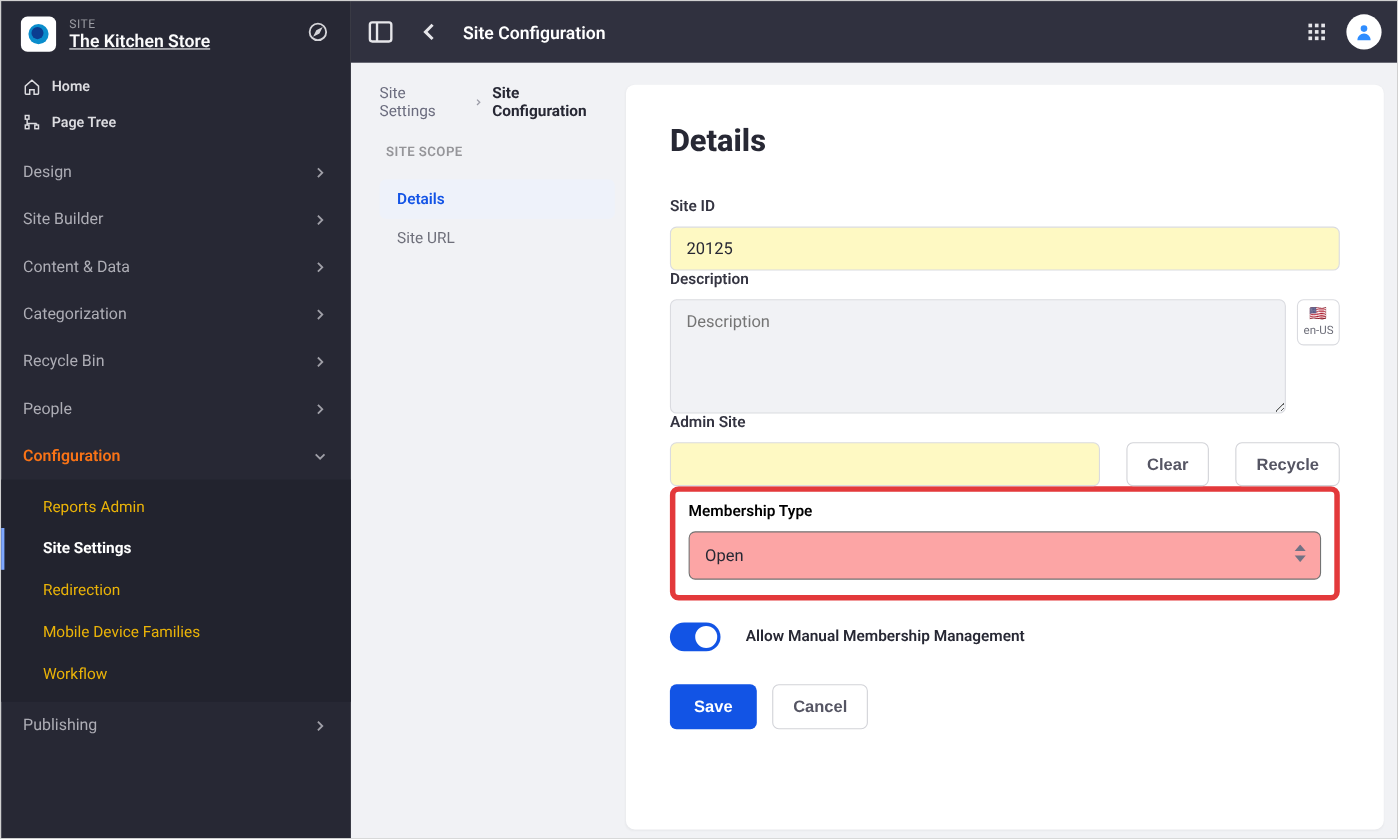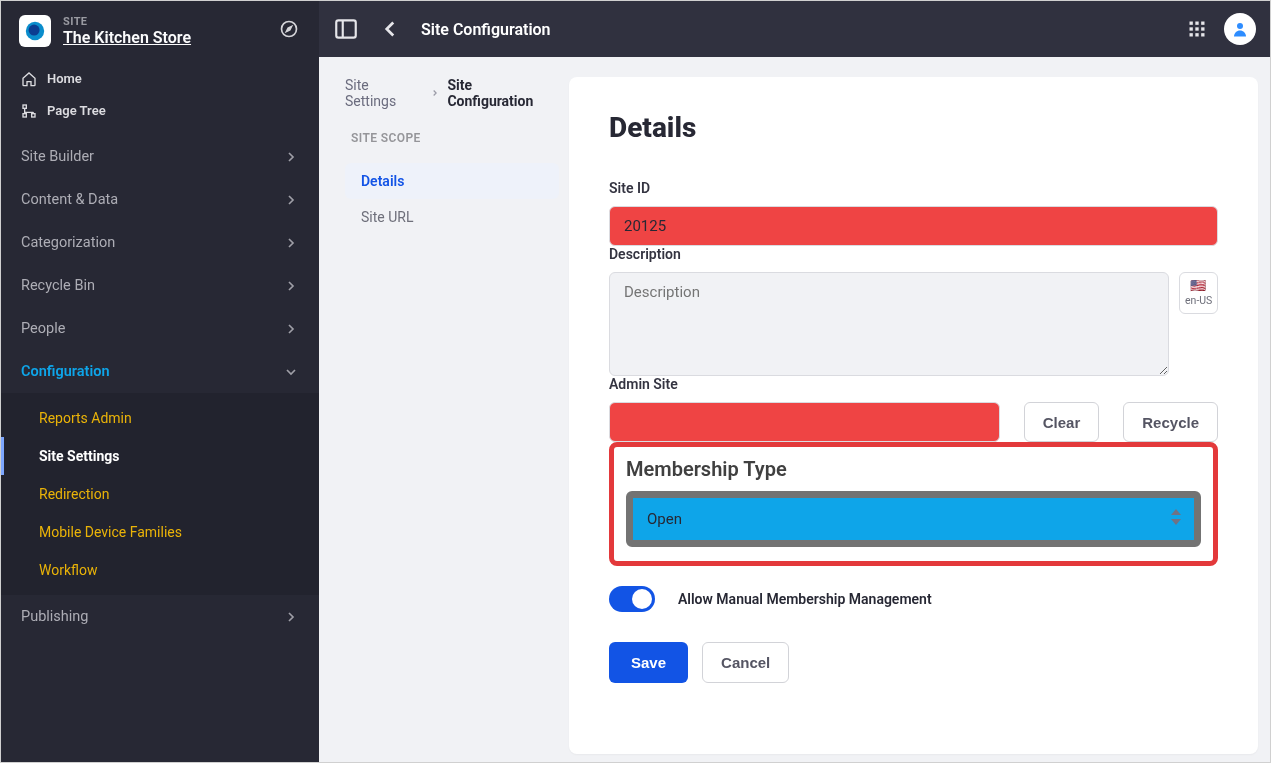--- a/index.html
+++ b/index.html
@@ -37,21 +37,21 @@
     align-items: center;
     justify-content: center;
     margin-right: 12px;
     flex-shrink: 0;
   }
   .sidebar-logo svg { width: 22px; height: 22px; }
   .sidebar-header-text .label {
     font-size: 11px;
     letter-spacing: 0.4px;
     color: #9a9ba2;
-    font-weight: 700;
+    font-weight: 400;
   }
   .sidebar-header-text .name {
     font-size: 16px;
     font-weight: 600;
     color: #fbfbfc;
     text-decoration: underline;
   }
   .compass-btn {
     position: absolute;
     right: 20px;
@@ -62,39 +62,40 @@
     cursor: pointer;
     display: flex;
     align-items: center;
     justify-content: center;
   }
   .nav-top {
     padding: 4px 0 8px 0;
   }
   .nav-top-item {
     display: flex;
+    align-items: center;
     gap: 10px;
     padding: 8px 20px;
     font-size: 13px;
     font-weight: 600;
     color: #dcdce0;
     cursor: pointer;
   }
   .nav-top-item svg { width: 16px; height: 16px; }
   .nav-list { font-size: 14.5px; }
   .nav-item {
     display: flex;
     align-items: center;
     justify-content: space-between;
     padding: 13px 20px;
     cursor: pointer;
     color: #adadb5;
   }
   .nav-item.expanded {
-    color: #0ea5e9;
+    color: #f97316;
     font-weight: 600;
   }
   .nav-chevron { width: 16px; height: 16px; color: #9f9fa7; }
   .nav-sub {
     background: #22232e;
     padding: 6px 0;
   }
   .nav-sub-item {
     padding: 11px 20px 11px 38px;
     font-size: 14px;
@@ -203,21 +204,21 @@
     color: #343441;
     margin-bottom: 10px;
   }
   .text-input, .textarea, .select {
     width: 100%;
     border: 1px solid #dadbe0;
     border-radius: 6px;
     padding: 10px 14px;
     font-size: 15px;
     color: #272834;
-    background: #ef4444;
+    background: #fef9c3;
     font-family: inherit;
   }
   .textarea {
     background: #f1f2f5;
     height: 104px;
     resize: vertical;
     color: #6e6f7a;
   }
   .desc-row { display: flex; gap: 10px; align-items: flex-start; }
   .lang-pill {
@@ -256,22 +257,22 @@
     cursor: pointer;
   }
   .highlight-box {
     border: 5px solid #e3393b;
     border-radius: 8px;
     padding: 10px 12px 14px 12px;
     margin-bottom: 20px;
   }
   .select-wrap {
     position: relative;
-    background: #0ea5e9;
-    border: 7px solid #737373;
+    background: #fca5a5;
+    border: 1px solid #737373;
     border-radius: 6px;
   }
   .select-wrap .select {
     background: transparent;
     border: none;
     appearance: none;
     padding: 12px 14px;
   }
   .select-caret {
     position: absolute;
@@ -348,20 +349,26 @@
           <rect x="3" y="3" width="5" height="5"></rect>
             <rect x="3" y="16" width="5" height="5"></rect>
             <rect x="16" y="16" width="5" height="5"></rect>
           <path d="M5.5 8v6h13M5.5 14v2M18.5 14v2"></path>
         </svg>
         <span>Page Tree</span>
       </div>
     </div>
 
     <nav class="nav-list">
+      <div class="nav-item">
+        <span>Design</span>
+        <svg class="nav-chevron" viewBox="0 0 24 24" fill="none" stroke="currentColor" stroke-width="2.5">
+            <polyline points="9 6 15 12 9 18"></polyline>
+          </svg>
+      </div>
       <div class="nav-item">
         <span>Site Builder</span>
         <svg class="nav-chevron" viewBox="0 0 24 24" fill="none" stroke="currentColor" stroke-width="2.5">
             <polyline points="9 6 15 12 9 18"></polyline>
           </svg>
       </div>
       <div class="nav-item">
         <span>Content &amp; Data</span>
         <svg class="nav-chevron" viewBox="0 0 24 24" fill="none" stroke="currentColor" stroke-width="2.5">
             <polyline points="9 6 15 12 9 18"></polyline>
@@ -483,21 +490,21 @@
         <div class="field">
           <label>Admin Site</label>
           <div class="parent-row">
             <input class="text-input" type="text" style="">
             <button class="btn-secondary">Clear</button>
             <button class="btn-secondary">Recycle</button>
           </div>
         </div>
 
         <div class="highlight-box">
-          <label style="display:block;font-size:20px;font-weight:600;color:#404040;margin-bottom:10px;">Membership Type</label>
+          <label style="display:block;font-size:14px;font-weight:600;color:#000000;margin-bottom:10px;">Membership Type</label>
           <div class="select-wrap">
             <select class="select">
               <option>Open</option>
             </select>
             <span class="select-caret">
               <svg width="12" height="16" viewBox="0 0 12 16" fill="currentColor">
                   <polygon points="6,0 11,6 1,6"></polygon>
                   <polygon points="6,16 11,10 1,10"></polygon>
                 </svg>
             </span>

